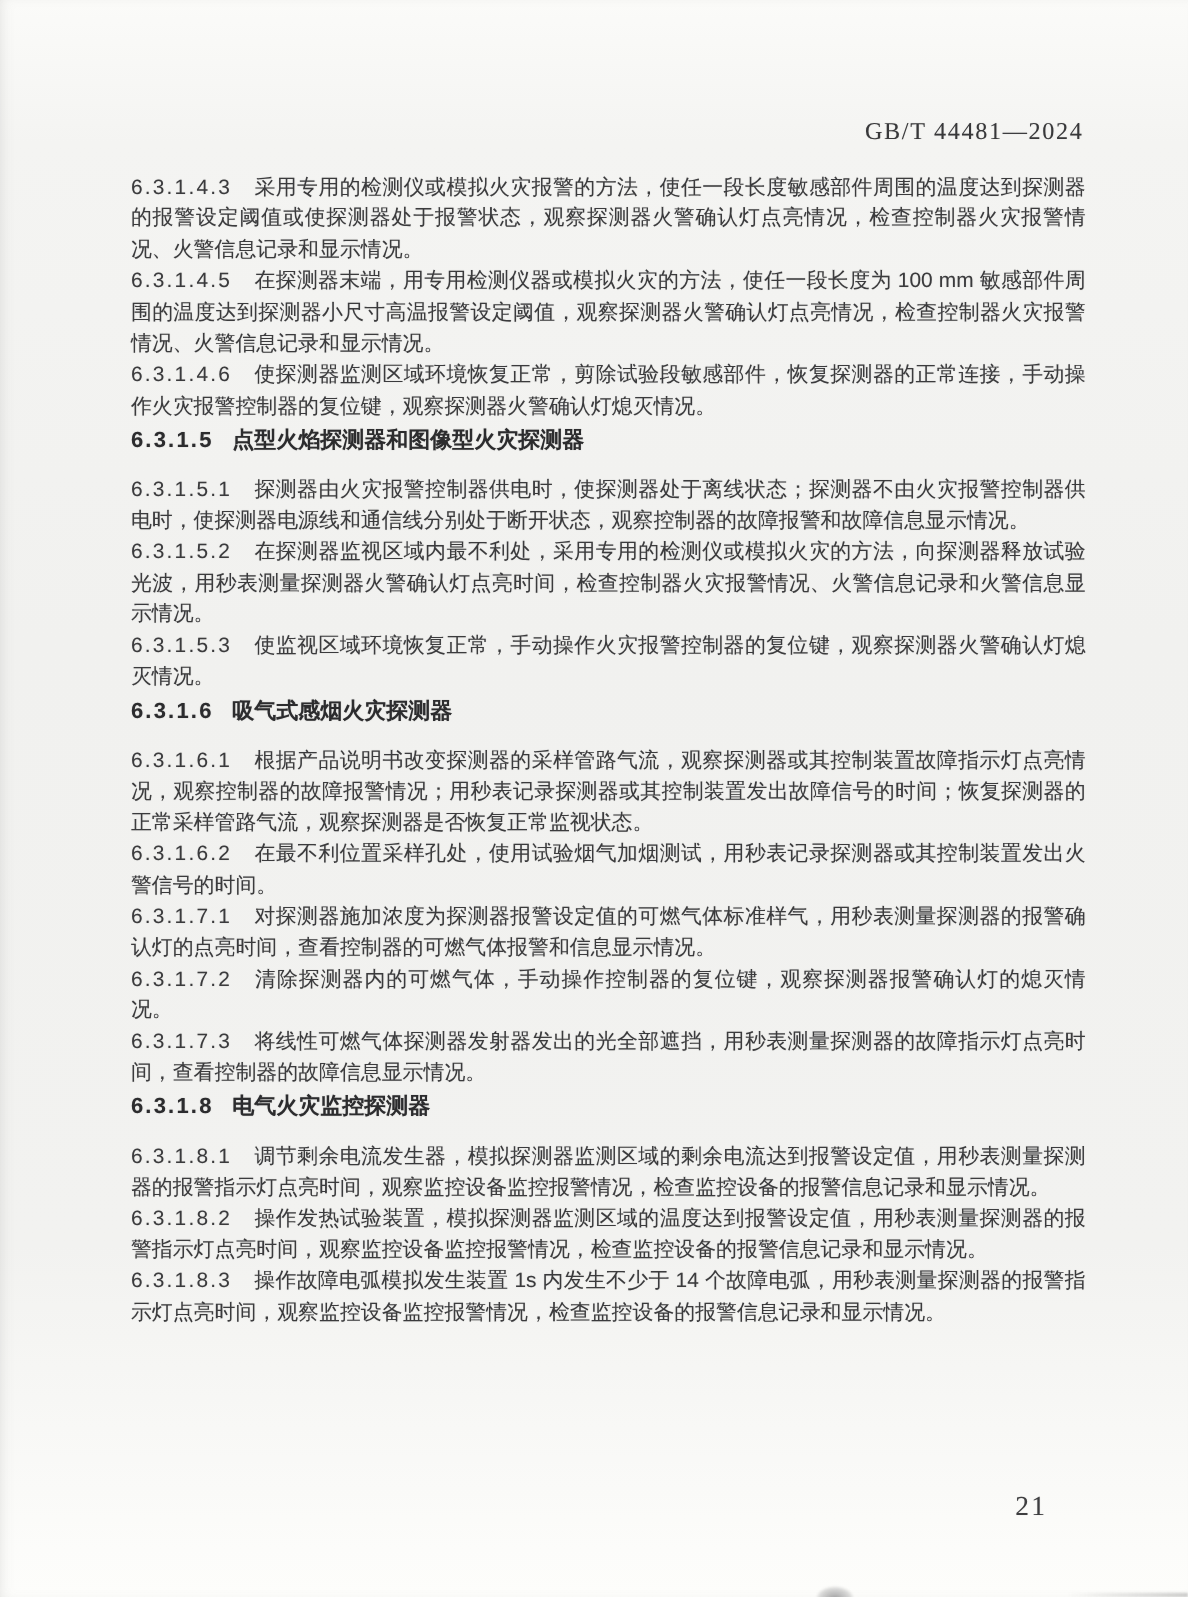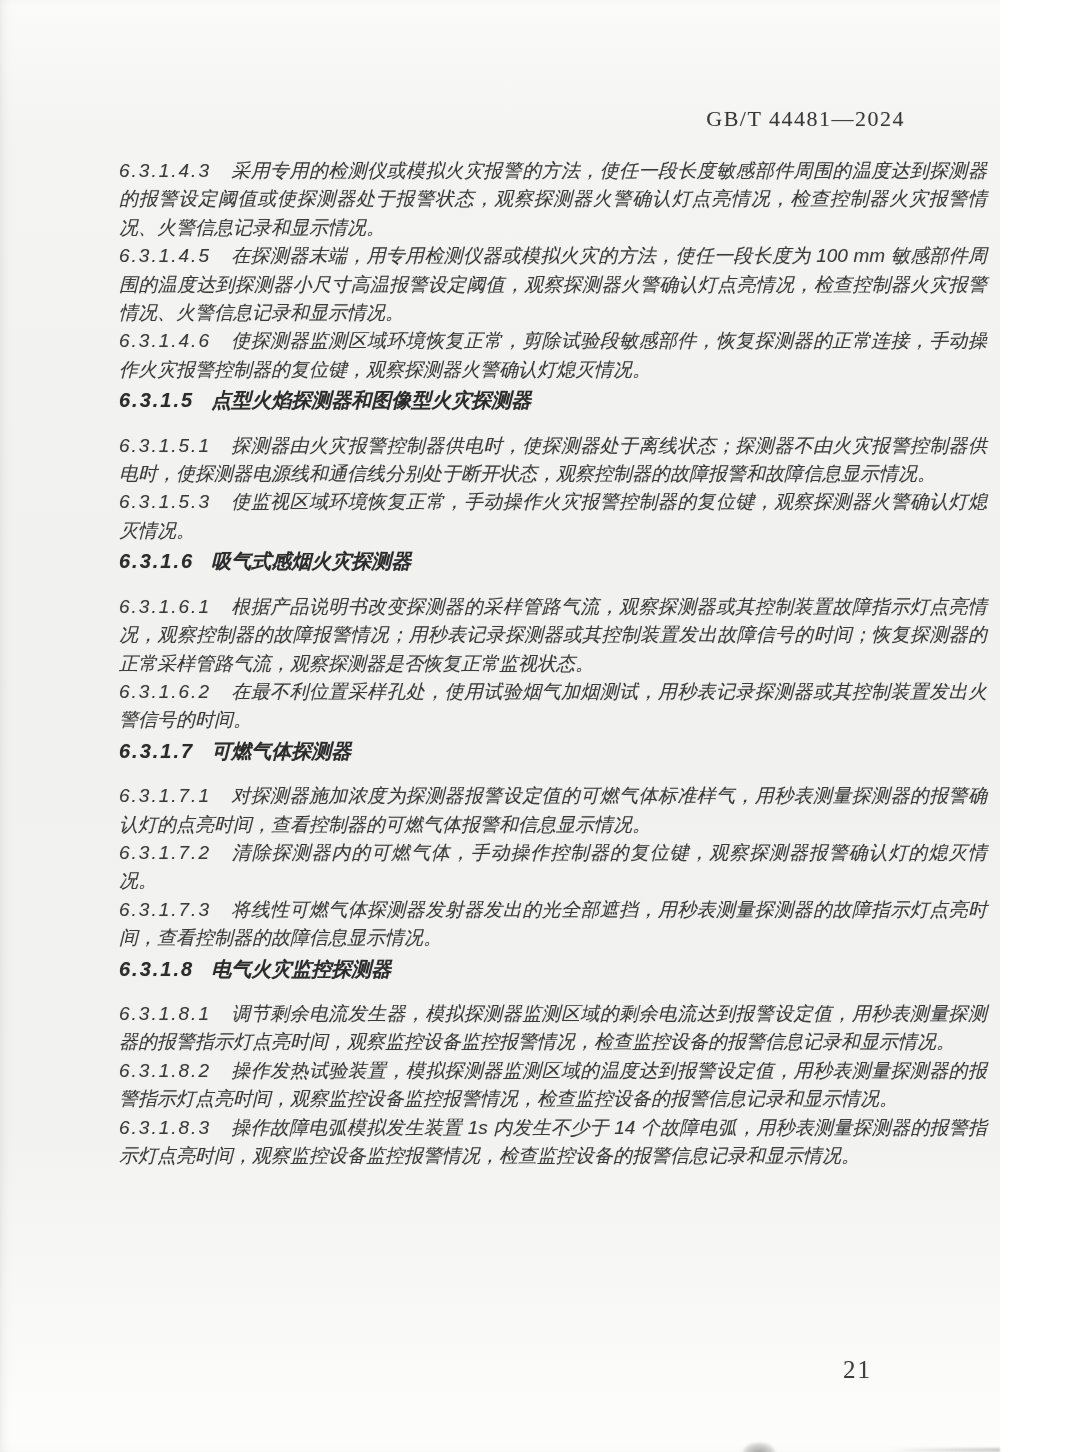--- a/index.html
+++ b/index.html
@@ -7,37 +7,36 @@
     --text:#3b3b3d;
     --heading-text:#2c2c2e;
     --header-text:#38383a;
   }
   html,body{margin:0;padding:0;}
   body{
     width:1080px;height:1452px;overflow:hidden;
     font-family:"Liberation Sans",sans-serif;
   }
   .page{
-    position:relative;width:1000px;height:1452px;
+    position:relative;width:1080px;height:1452px;
     background:linear-gradient(180deg,#fbfbf9 0%,#f4f4f2 9%,
                var(--page-bg) 40%,#f2f2f0 78%,#fcfcfa 97%,#fdfdfb 100%);
     box-shadow:inset 6px 0 14px -8px rgba(120,120,120,.25);
   }
   .doc-code{
     position:absolute;top:106px;right:95px;
     font-family:"Liberation Serif",serif;
     font-size:22px;letter-spacing:1.5px;color:var(--header-text);
     text-shadow:0 0 1px rgba(70,70,70,.25);
   }
   .body-text{
     position:absolute;left:119px;top:157px;width:868px;
     font-size:19px;line-height:28.4px;color:var(--text);
     text-align:justify;
     text-shadow:0 0 1px rgba(80,80,80,.3);
-    font-style:italic;
   }
   p.clause{margin:0;}
   p.clause .num{
     letter-spacing:2px;padding-right:20px;white-space:nowrap;
   }
   p.heading{
     margin:2px 0 17px;font-weight:bold;font-size:20px;
     color:var(--heading-text);
     text-shadow:0 0 1px rgba(50,50,50,.35);
   }
@@ -66,25 +65,25 @@
 
 <div class="page">
   <div class="doc-code">GB/T 44481—2024</div>
 
   <div class="body-text">
       <p class="clause"><span class="num">6.3.1.4.3</span><span class="txt">采用专用的检测仪或模拟火灾报警的方法，使任一段长度敏感部件周围的温度达到探测器的报警设定阈值或使探测器处于报警状态，观察探测器火警确认灯点亮情况，检查控制器火灾报警情况、火警信息记录和显示情况。</span></p>
       <p class="clause"><span class="num">6.3.1.4.5</span><span class="txt">在探测器末端，用专用检测仪器或模拟火灾的方法，使任一段长度为 100 mm 敏感部件周围的温度达到探测器小尺寸高温报警设定阈值，观察探测器火警确认灯点亮情况，检查控制器火灾报警情况、火警信息记录和显示情况。</span></p>
       <p class="clause"><span class="num">6.3.1.4.6</span><span class="txt">使探测器监测区域环境恢复正常，剪除试验段敏感部件，恢复探测器的正常连接，手动操作火灾报警控制器的复位键，观察探测器火警确认灯熄灭情况。</span></p>
       <p class="heading"><span class="num">6.3.1.5</span><span class="txt">点型火焰探测器和图像型火灾探测器</span></p>
       <p class="clause"><span class="num">6.3.1.5.1</span><span class="txt">探测器由火灾报警控制器供电时，使探测器处于离线状态；探测器不由火灾报警控制器供电时，使探测器电源线和通信线分别处于断开状态，观察控制器的故障报警和故障信息显示情况。</span></p>
+      <p class="clause"><span class="num">6.3.1.5.2</span><span class="txt">在探测器监视区域内最不利处，采用专用的检测仪或模拟火灾的方法，向探测器释放试验光波，用秒表测量探测器火警确认灯点亮时间，检查控制器火灾报警情况、火警信息记录和火警信息显示情况。</span></p>
       <p class="clause"><span class="num">6.3.1.5.3</span><span class="txt">使监视区域环境恢复正常，手动操作火灾报警控制器的复位键，观察探测器火警确认灯熄灭情况。</span></p>
       <p class="heading"><span class="num">6.3.1.6</span><span class="txt">吸气式感烟火灾探测器</span></p>
       <p class="clause"><span class="num">6.3.1.6.1</span><span class="txt">根据产品说明书改变探测器的采样管路气流，观察探测器或其控制装置故障指示灯点亮情况，观察控制器的故障报警情况；用秒表记录探测器或其控制装置发出故障信号的时间；恢复探测器的正常采样管路气流，观察探测器是否恢复正常监视状态。</span></p>
       <p class="clause"><span class="num">6.3.1.6.2</span><span class="txt">在最不利位置采样孔处，使用试验烟气加烟测试，用秒表记录探测器或其控制装置发出火警信号的时间。</span></p>
-      <p class="heading"><span class="num">6.3.1.7</span><span class="txt">可燃气体探测器</span></p>
       <p class="clause"><span class="num">6.3.1.7.1</span><span class="txt">对探测器施加浓度为探测器报警设定值的可燃气体标准样气，用秒表测量探测器的报警确认灯的点亮时间，查看控制器的可燃气体报警和信息显示情况。</span></p>
       <p class="clause"><span class="num">6.3.1.7.2</span><span class="txt">清除探测器内的可燃气体，手动操作控制器的复位键，观察探测器报警确认灯的熄灭情况。</span></p>
       <p class="clause"><span class="num">6.3.1.7.3</span><span class="txt">将线性可燃气体探测器发射器发出的光全部遮挡，用秒表测量探测器的故障指示灯点亮时间，查看控制器的故障信息显示情况。</span></p>
       <p class="heading"><span class="num">6.3.1.8</span><span class="txt">电气火灾监控探测器</span></p>
       <p class="clause"><span class="num">6.3.1.8.1</span><span class="txt">调节剩余电流发生器，模拟探测器监测区域的剩余电流达到报警设定值，用秒表测量探测器的报警指示灯点亮时间，观察监控设备监控报警情况，检查监控设备的报警信息记录和显示情况。</span></p>
       <p class="clause"><span class="num">6.3.1.8.2</span><span class="txt">操作发热试验装置，模拟探测器监测区域的温度达到报警设定值，用秒表测量探测器的报警指示灯点亮时间，观察监控设备监控报警情况，检查监控设备的报警信息记录和显示情况。</span></p>
       <p class="clause"><span class="num">6.3.1.8.3</span><span class="txt">操作故障电弧模拟发生装置 1s 内发生不少于 14 个故障电弧，用秒表测量探测器的报警指示灯点亮时间，观察监控设备监控报警情况，检查监控设备的报警信息记录和显示情况。</span></p>
     </div>
 
   <div class="page-number">21</div>

